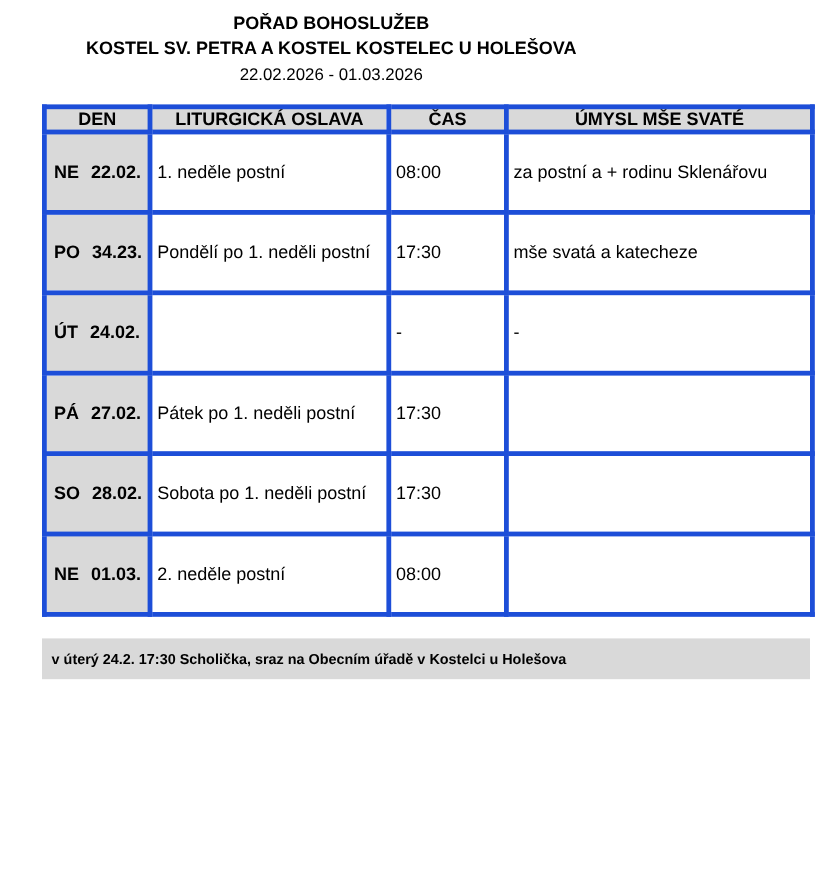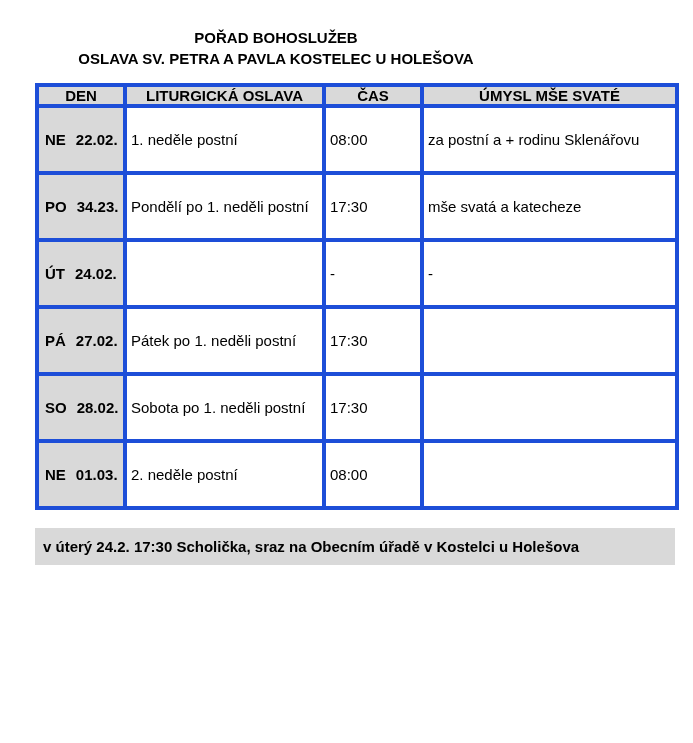--- a/index.html
+++ b/index.html
@@ -6,21 +6,21 @@
   html, body {
     width: 693px;
     min-height: 743px;
     background: #ffffff;
     font-family: "Liberation Sans", sans-serif;
     color: #000000;
   }
   .page {
     width: 552px;
     min-height: 743px;
-    padding-top: 27px;
+    padding-top: 9px;
   }
   .titles { text-align: center; line-height: 1.4; }
   .title-main, .title-sub {
     font-size: 15px;
     font-weight: bold;
   }
   .title-dates {
     font-size: 14px;
     font-weight: normal;
     margin-top: 2px;
@@ -61,32 +61,33 @@
     white-space: nowrap;
     margin-left: 21px;
   }
   td.day-cell .day-date { margin-left: 10px; }
   td.center-cell { text-align: left; padding: 0 4px; }
   .footer-note {
     margin: 18px 0 0 35px;
     width: 640px;
     background: #d9d9d9;
     font-weight: bold;
-    font-size: 15px;
+    font-size: 12px;
     padding: 10px 8px;
   }
 </style>
 </head>
 <body>
 
 <div class="page">
 
   <div class="titles">
     <div class="title-main">POŘAD BOHOSLUŽEB</div>
-    <div class="title-sub">OSLAVA SV. PETRA A PAVLA KOSTELEC U HOLEŠOVA</div>
+    <div class="title-sub">KOSTEL SV. PETRA A KOSTEL KOSTELEC U HOLEŠOVA</div>
+    <div class="title-dates">22.02.2026 - 01.03.2026</div>
   </div>
 
   <table class="schedule-table">
     <colgroup>
       <col class="c-den">
         <col class="c-osl">
         <col class="c-cas">
         <col class="c-umy">
     </colgroup>
     <thead>

